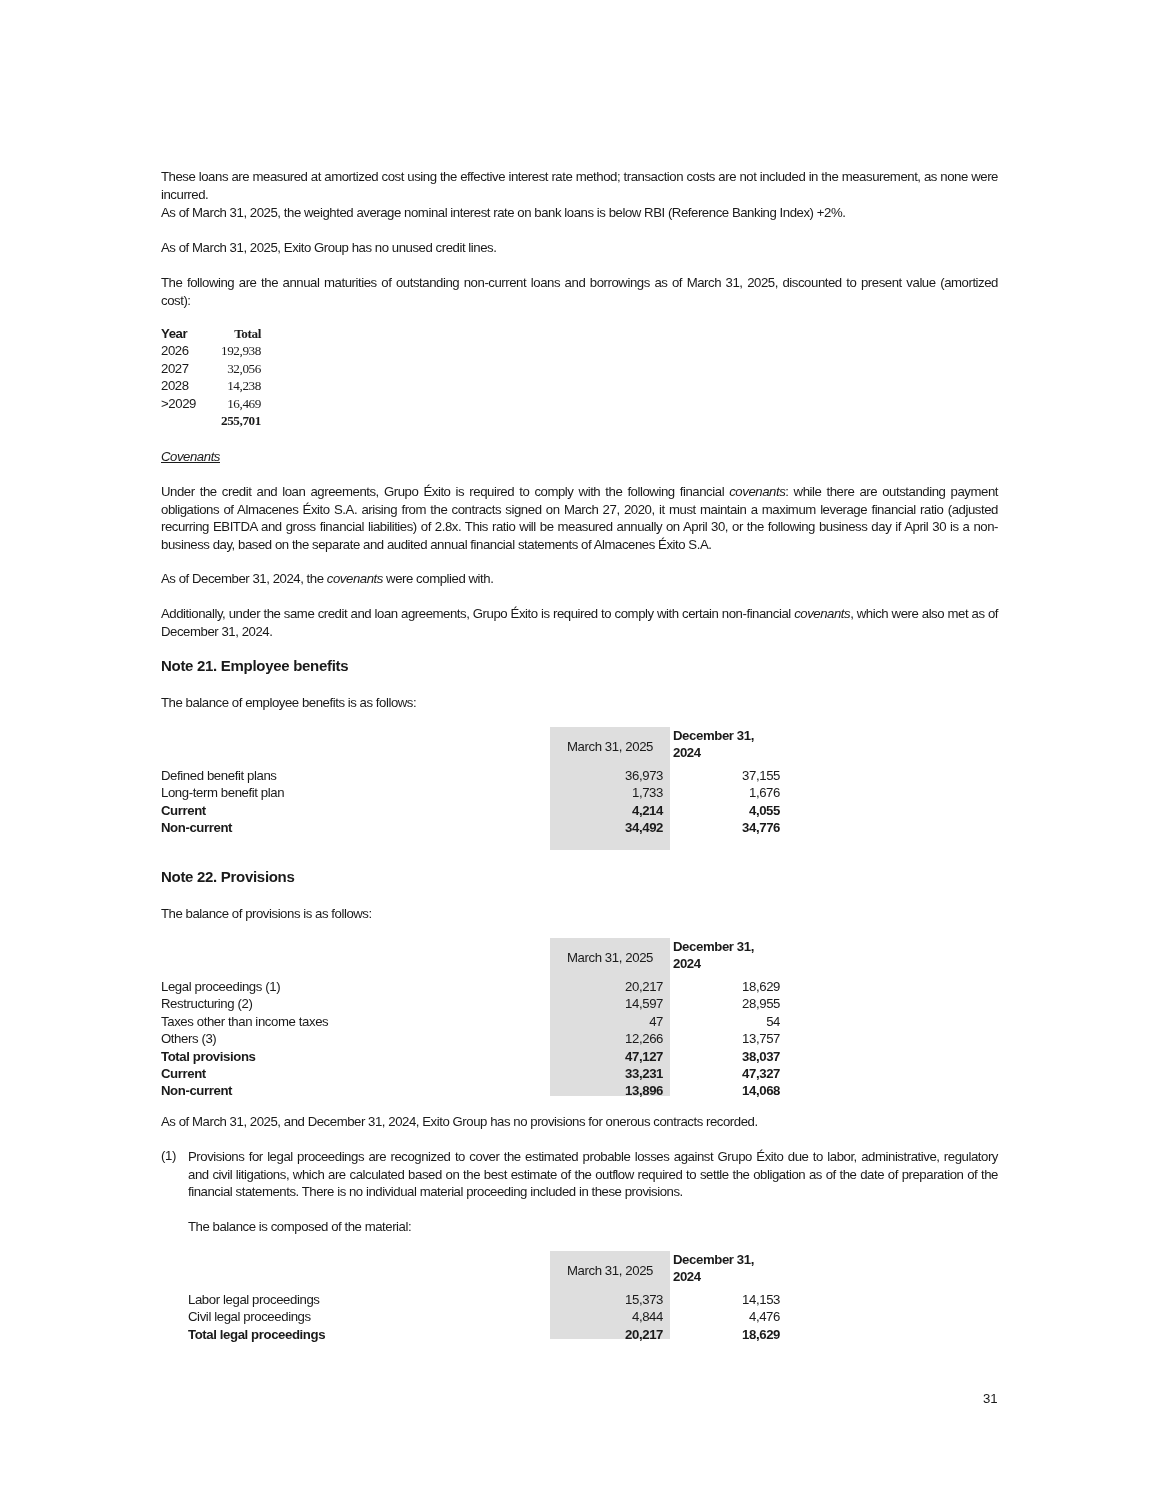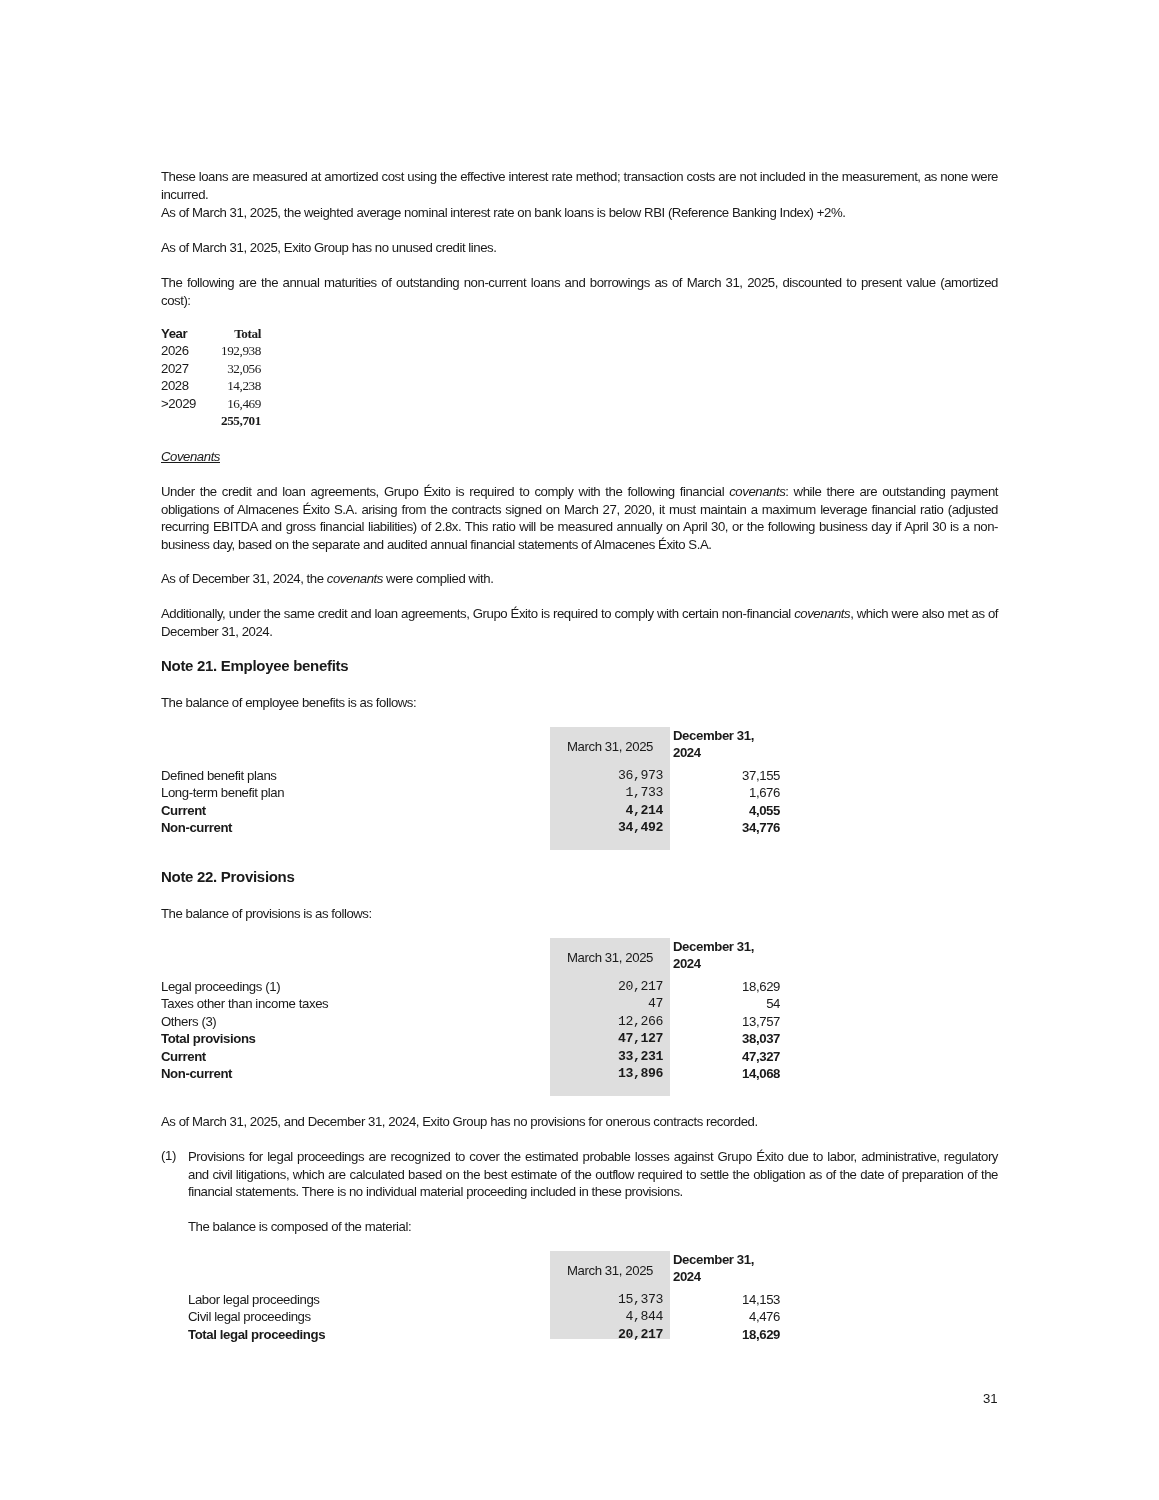--- a/index.html
+++ b/index.html
@@ -21,21 +21,21 @@
   
   .tbl { position: absolute; left: 0; width: 620px; font-size: 13.2px; letter-spacing: -0.4px; }
   .tbl .shade { position: absolute; left: 389px; width: 120px; background: #dedede; }
   .tbl .hdr { position: relative; height: 40px; }
   .tbl .hdr .c1 { position: absolute; left: 389px; width: 120px; text-align: center;
                   font-weight: normal; top: 12px; }
   .tbl .hdr .c2 { position: absolute; left: 512px; width: 110px; 
                   font-weight: bold; top: 0; line-height: 17px; }
   .tbl .row { position: relative; height: 17.4px; line-height: 17.4px; }
   .tbl .row .lbl { position: absolute; left: 0; }
-  .tbl .row .c1 { position: absolute; left: 389px; width: 113px; text-align: right; font-family: Liberation Mono, monospace; }
+  .tbl .row .c1 { position: absolute; left: 389px; width: 113px; text-align: right; }
   .tbl .row .c2 { position: absolute; left: 512px; width: 107px; text-align: right; }
   .indent { left: 27px !important; }
   .note-num { position: absolute; left: 0; font-size: 13.2px; letter-spacing: -0.4px; }
   .pagenum { position: absolute; left: 983px; top: 1391px; font-size: 13.2px; }
 </style>
 </head>
 <body>
 
 <div class="page">
   <p style="top:168px">These loans are measured at amortized cost using the effective interest rate method; transaction costs are not included in the measurement, as none were incurred.</p>
@@ -117,20 +117,25 @@
     <div class="hdr">
       <div class="c1">March 31, 2025</div>
       <div class="c2">December 31, 2024</div>
     </div>
     <div class="row">
       <span class="lbl">Legal proceedings (1)</span>
       <span class="c1">20,217</span>
       <span class="c2">18,629</span>
     </div>
     <div class="row">
+      <span class="lbl">Restructuring (2)</span>
+      <span class="c1">14,597</span>
+      <span class="c2">28,955</span>
+    </div>
+    <div class="row">
       <span class="lbl">Taxes other than income taxes</span>
       <span class="c1">47</span>
       <span class="c2">54</span>
     </div>
     <div class="row">
       <span class="lbl">Others (3)</span>
       <span class="c1">12,266</span>
       <span class="c2">13,757</span>
     </div>
     <div class="row b">

